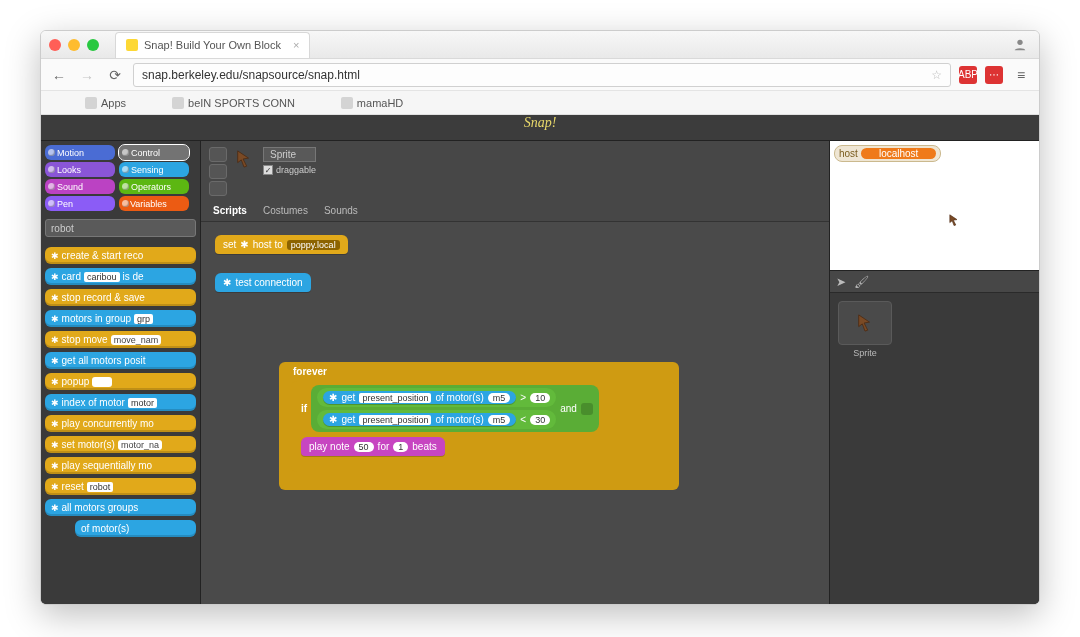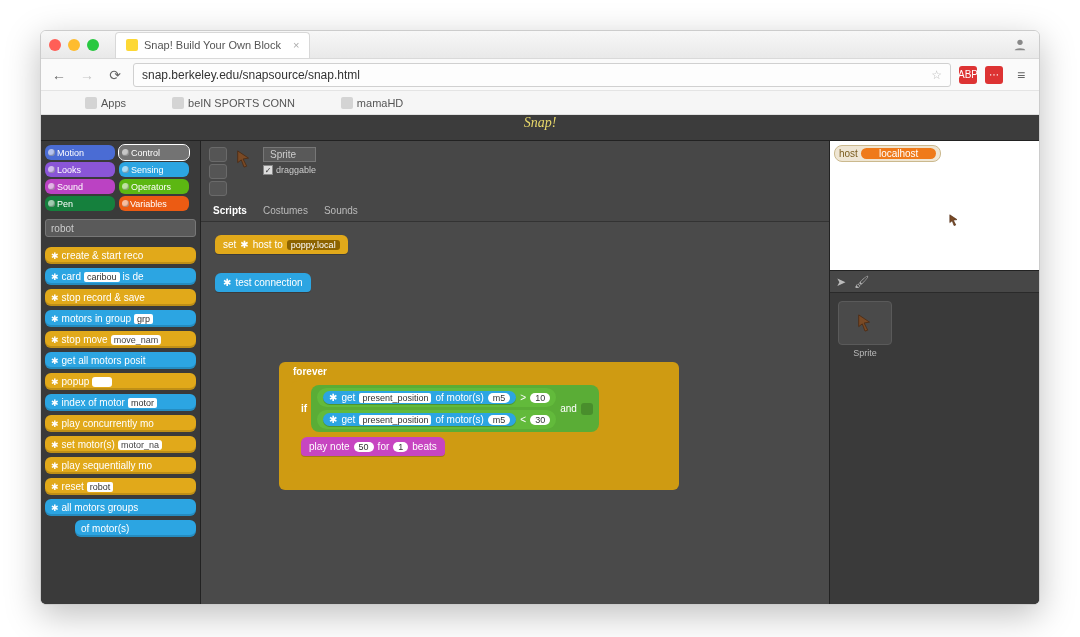--- a/index.html
+++ b/index.html
@@ -25,21 +25,21 @@
     .abtn { width:22px; height:18px; background:#555; border:1px solid #777; border-radius:3px; display:flex; align-items:center; justify-content:center; }
     .gear { width:18px; height:18px; display:flex; align-items:center; justify-content:center; color:#ccc; }
     .ptitle { font-size:12px; color:#ddd; font-weight:bold; }
     .rbar { margin-left:auto; display:flex; align-items:center; gap:6px; }
     .flag { width:20px; height:14px; border-radius:2px; }
     .appbody { flex:1; display:flex; overflow:hidden; }
     .palette { width:160px; background:#3a3a3a; border-right:1px solid #222; display:flex; flex-direction:column; }
     .cats { display:flex; flex-wrap:wrap; padding:4px; gap:2px 4px; }
     .cat { width:70px; height:15px; border-radius:6px; display:flex; align-items:center; font-size:9px; color:#fff; padding-left:12px; position:relative; cursor:pointer; }
     .cat::before { content:""; position:absolute; left:3px; top:4px; width:7px; height:7px; border-radius:50%; background:rgba(255,255,255,.6); box-shadow:inset -1px -1px 1px rgba(0,0,0,.3); }
-    .cmotion{background:#4a6cd4;} .clooks{background:#8a55d7;} .csound{background:#bb42c3;} .cpen{background:#15803d;}
+    .cmotion{background:#4a6cd4;} .clooks{background:#8a55d7;} .csound{background:#bb42c3;} .cpen{background:#8b5cf6;}
     .cctrl{background:#737373;} .csens{background:#2ca5e2;} .cops{background:#5cb712;} .cvar{background:#ec5b13;padding-left:11px;}
     .cat.sel{outline:1px solid #fff;}
     .srch { margin:4px; height:18px; background:#5a5a5a; border:1px solid #777; border-radius:3px; font-size:10px; color:#ccc; display:flex; align-items:center; padding:0 5px; }
     .blocks { flex:1; overflow:hidden; padding:2px 4px; }
     .blk { padding:3px 6px; border-radius:6px; font-size:10px; color:#fff; margin:4px 0; display:flex; align-items:center; gap:3px; white-space:nowrap; box-shadow:inset 0 -2px 0 rgba(0,0,0,.15); cursor:grab; }
     .bor{background:#e1a91a;} .bbl{background:#2ca5e2;} .blk .pp{font-size:9px;filter:brightness(1.6);}
     .slot{background:#fff;color:#444;border-radius:3px;padding:0 3px;font-size:9px;}
     .drop{background:#fff;color:#333;padding:0 3px;border-radius:2px;font-size:9px;}
     .center { flex:1; display:flex; flex-direction:column; background:#474747; }
     .spritehdr { display:flex; gap:8px; padding:6px 8px; font-size:10px; color:#ccc; align-items:flex-start; }

